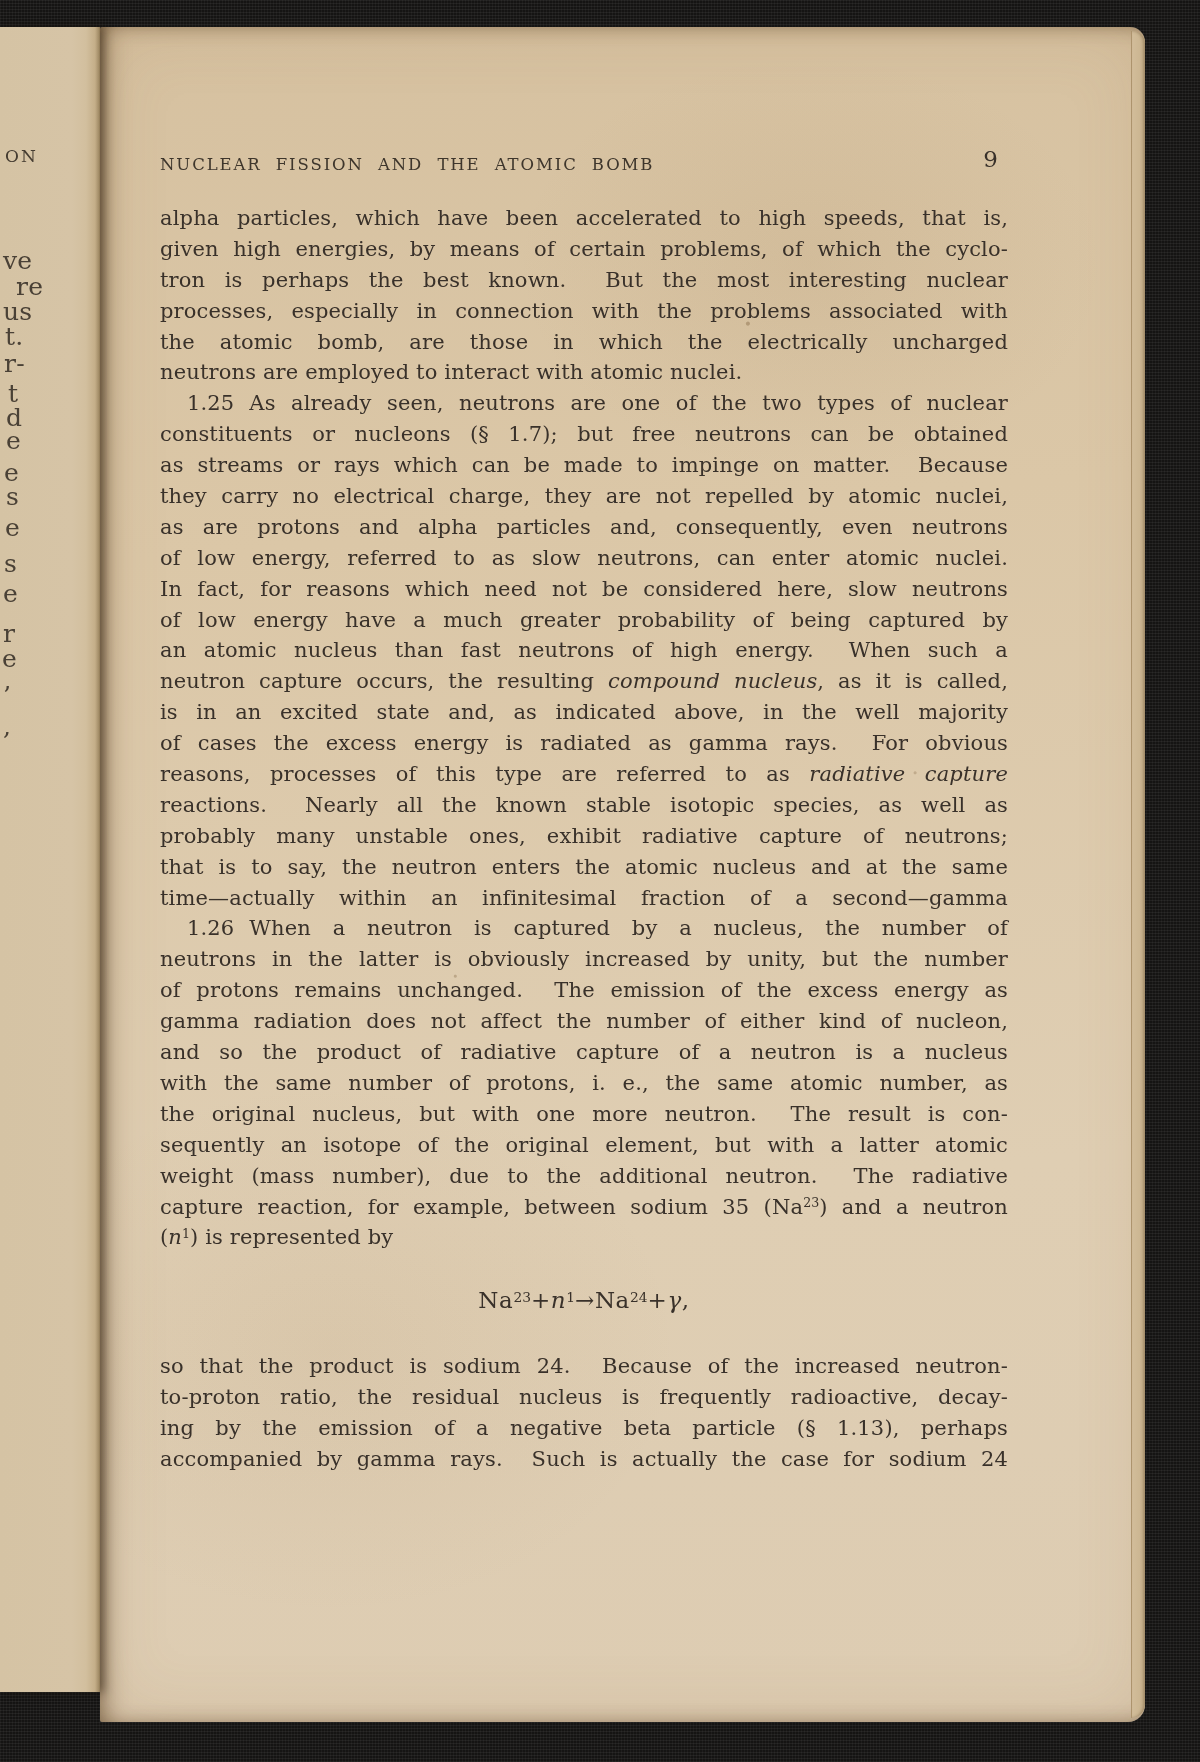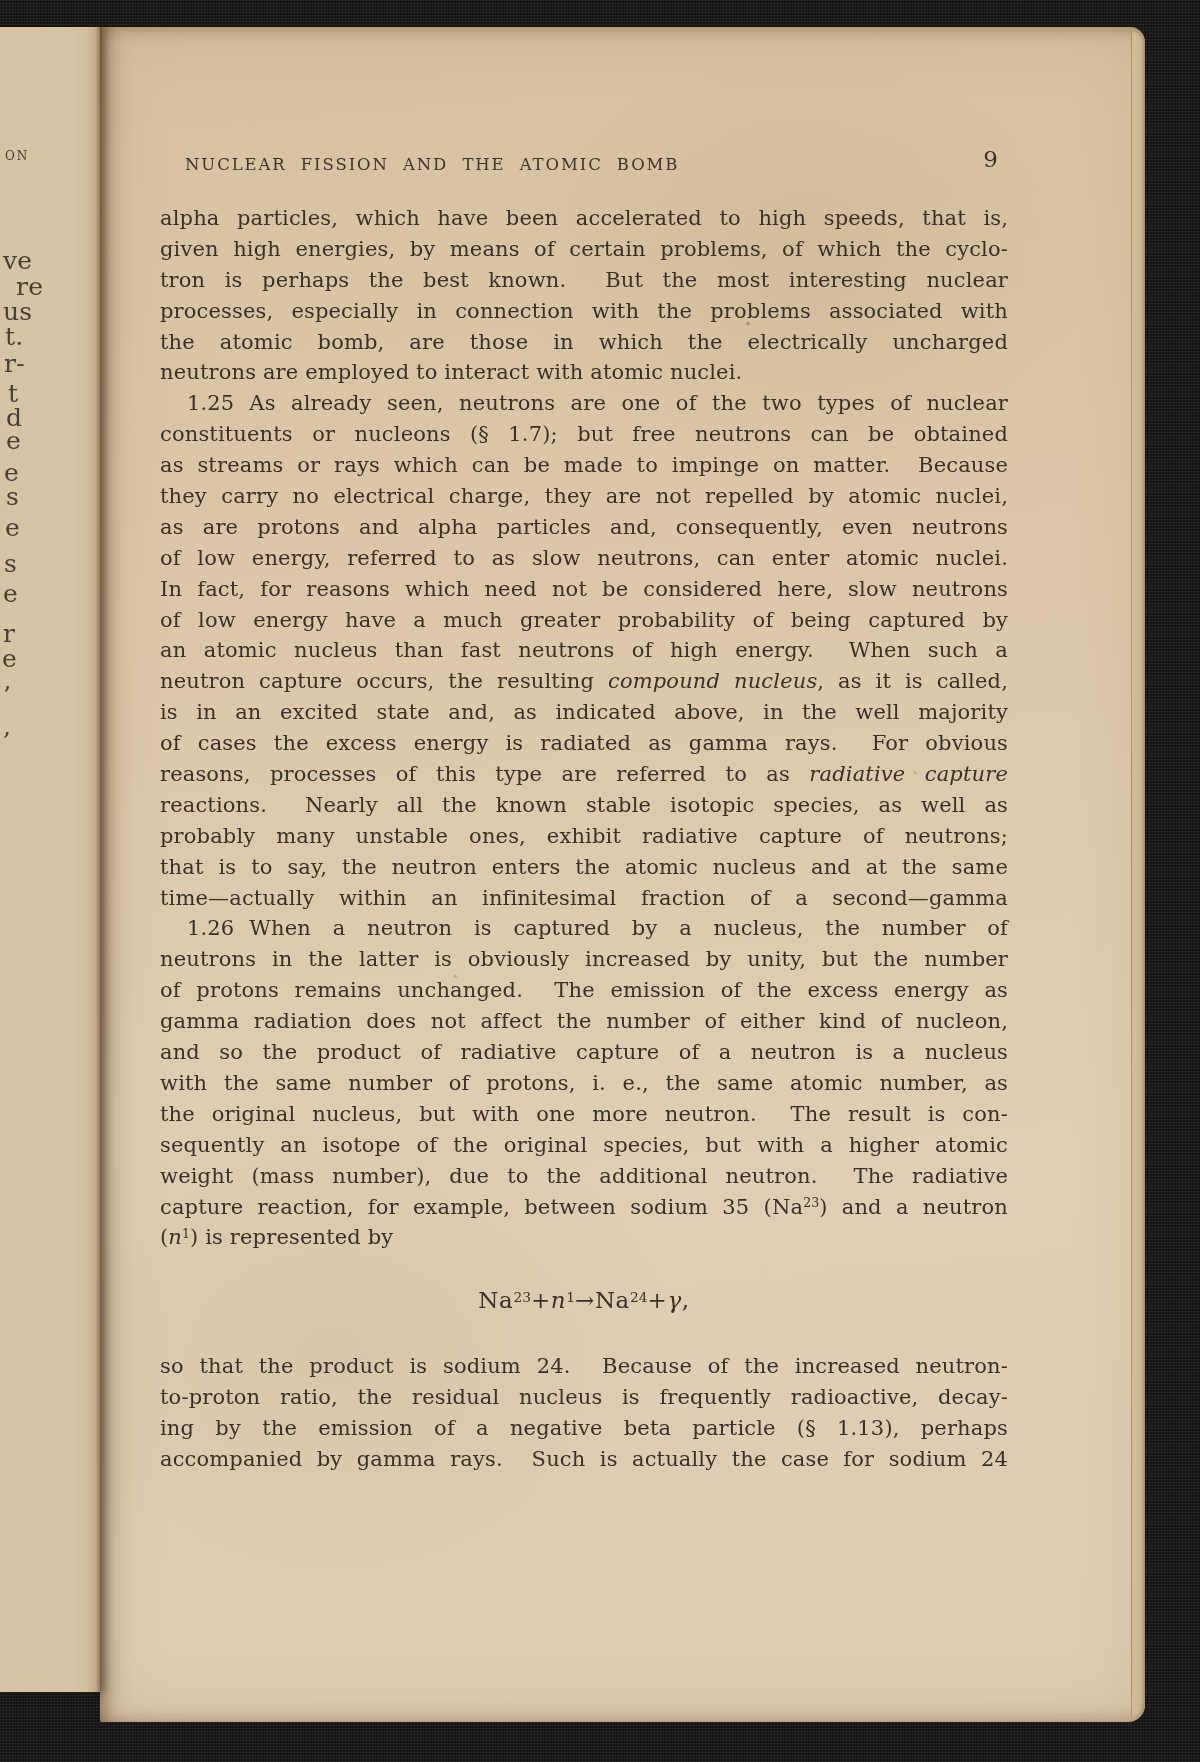--- a/index.html
+++ b/index.html
@@ -23,21 +23,21 @@
       linear-gradient(90deg, #d5c3a4 0%, #d6c4a6 72%, #d2bf9e 86%, #c4ae89 95%, #a08a65 99%, #8d7753 100%),
       linear-gradient(180deg,#d4c2a3,#d8c7ab);
     box-shadow: 4px 0 9px rgba(30,20,8,0.45);
     z-index:2;
   }
   .frag{
     position:absolute;
     font-size:25px;line-height:21px;color:#4a4136;
     letter-spacing:0.2px;white-space:nowrap;
   }
-  .frag.caps{font-size:12px;letter-spacing:2px;color:#453c31;}
+  .frag.caps{font-size:17px;letter-spacing:2px;color:#453c31;}
   
   .book-page{
     position:absolute;left:100px;top:27px;width:1045px;height:1695px;
     border-radius:2px 15px 17px 2px;
     background:
       radial-gradient(ellipse 420px 300px at 68% 14%, rgba(150,115,70,0.10), transparent 70%),
       radial-gradient(ellipse 500px 380px at 22% 78%, rgba(150,115,70,0.08), transparent 70%),
       radial-gradient(circle 3px at 62% 17.5%, rgba(110,80,45,0.35) 0 1.5px, transparent 2.5px),
       radial-gradient(circle 2px at 34% 56%, rgba(110,80,45,0.3) 0 1px, transparent 2px),
       radial-gradient(circle 2px at 78% 44%, rgba(110,80,45,0.25) 0 1px, transparent 2px),
@@ -54,21 +54,21 @@
     position:absolute;right:0;top:4px;bottom:4px;width:13px;
     border-left:1px solid rgba(140,110,70,0.45);
     border-radius:0 15px 17px 0;
     background:linear-gradient(90deg,#d2bd9a,#c8b28d);
     box-shadow:inset -2px 0 3px rgba(90,65,35,0.35);
   }
   .text-block{
     position:absolute;left:60px;top:125px;width:848px;
     color:#39312a;
   }
-  .page-head{position:relative;height:22px;margin-left:25px;}
+  .page-head{position:relative;height:22px;}
   .running-title{
     position:absolute;left:0;top:3px;
     font-size:16.5px;letter-spacing:1.9px;word-spacing:7px;
     color:#3e362c;white-space:nowrap;
   }
   .page-number{
     position:absolute;right:10px;top:-6px;
     font-size:23px;color:#39312a;
   }
   .body-text{
@@ -156,21 +156,21 @@
           <div class="text-line"><span>probably many unstable ones, exhibit radiative capture of neutrons;</span></div>
           <div class="text-line"><span>that is to say, the neutron enters the atomic nucleus and at the same</span></div>
           <div class="text-line"><span>time—actually within an infinitesimal fraction of a second—gamma</span></div>
           <div class="text-line indent"><span class="secnum">1.26</span><span>When a neutron is captured by a nucleus, the number of</span></div>
           <div class="text-line"><span>neutrons in the latter is obviously increased by unity, but the number</span></div>
           <div class="text-line"><span>of protons remains unchanged.&nbsp; The emission of the excess energy as</span></div>
           <div class="text-line"><span>gamma radiation does not affect the number of either kind of nucleon,</span></div>
           <div class="text-line"><span>and so the product of radiative capture of a neutron is a nucleus</span></div>
           <div class="text-line"><span>with the same number of protons, i. e., the same atomic number, as</span></div>
           <div class="text-line"><span>the original nucleus, but with one more neutron.&nbsp; The result is con-</span></div>
-          <div class="text-line"><span>sequently an isotope of the original species, but with a higher atomic</span></div>
+          <div class="text-line"><span>sequently an isotope of the original element, but with a latter atomic</span></div>
           <div class="text-line"><span>weight (mass number), due to the additional neutron.&nbsp; The radiative</span></div>
           <div class="text-line"><span>capture reaction, for example, between sodium 35 (Na</span><sup>23</sup><span>) and a neutron</span></div>
           <div class="text-line last"><span>(</span><i>n</i><sup>1</sup><span>) is represented by</span></div>
           <div class="formula-line"><span>Na</span><sup>23</sup><span>+</span><i>n</i><sup>1</sup><span>→</span><span>Na</span><sup>24</sup><span>+</span><i>γ</i><span>,</span></div>
           <div class="text-line"><span>so that the product is sodium 24.&nbsp; Because of the increased neutron-</span></div>
           <div class="text-line"><span>to-proton ratio, the residual nucleus is frequently radioactive, decay-</span></div>
           <div class="text-line"><span>ing by the emission of a negative beta particle (§ 1.13), perhaps</span></div>
           <div class="text-line"><span>accompanied by gamma rays.&nbsp; Such is actually the case for sodium 24</span></div>
         </div>
     </div>

